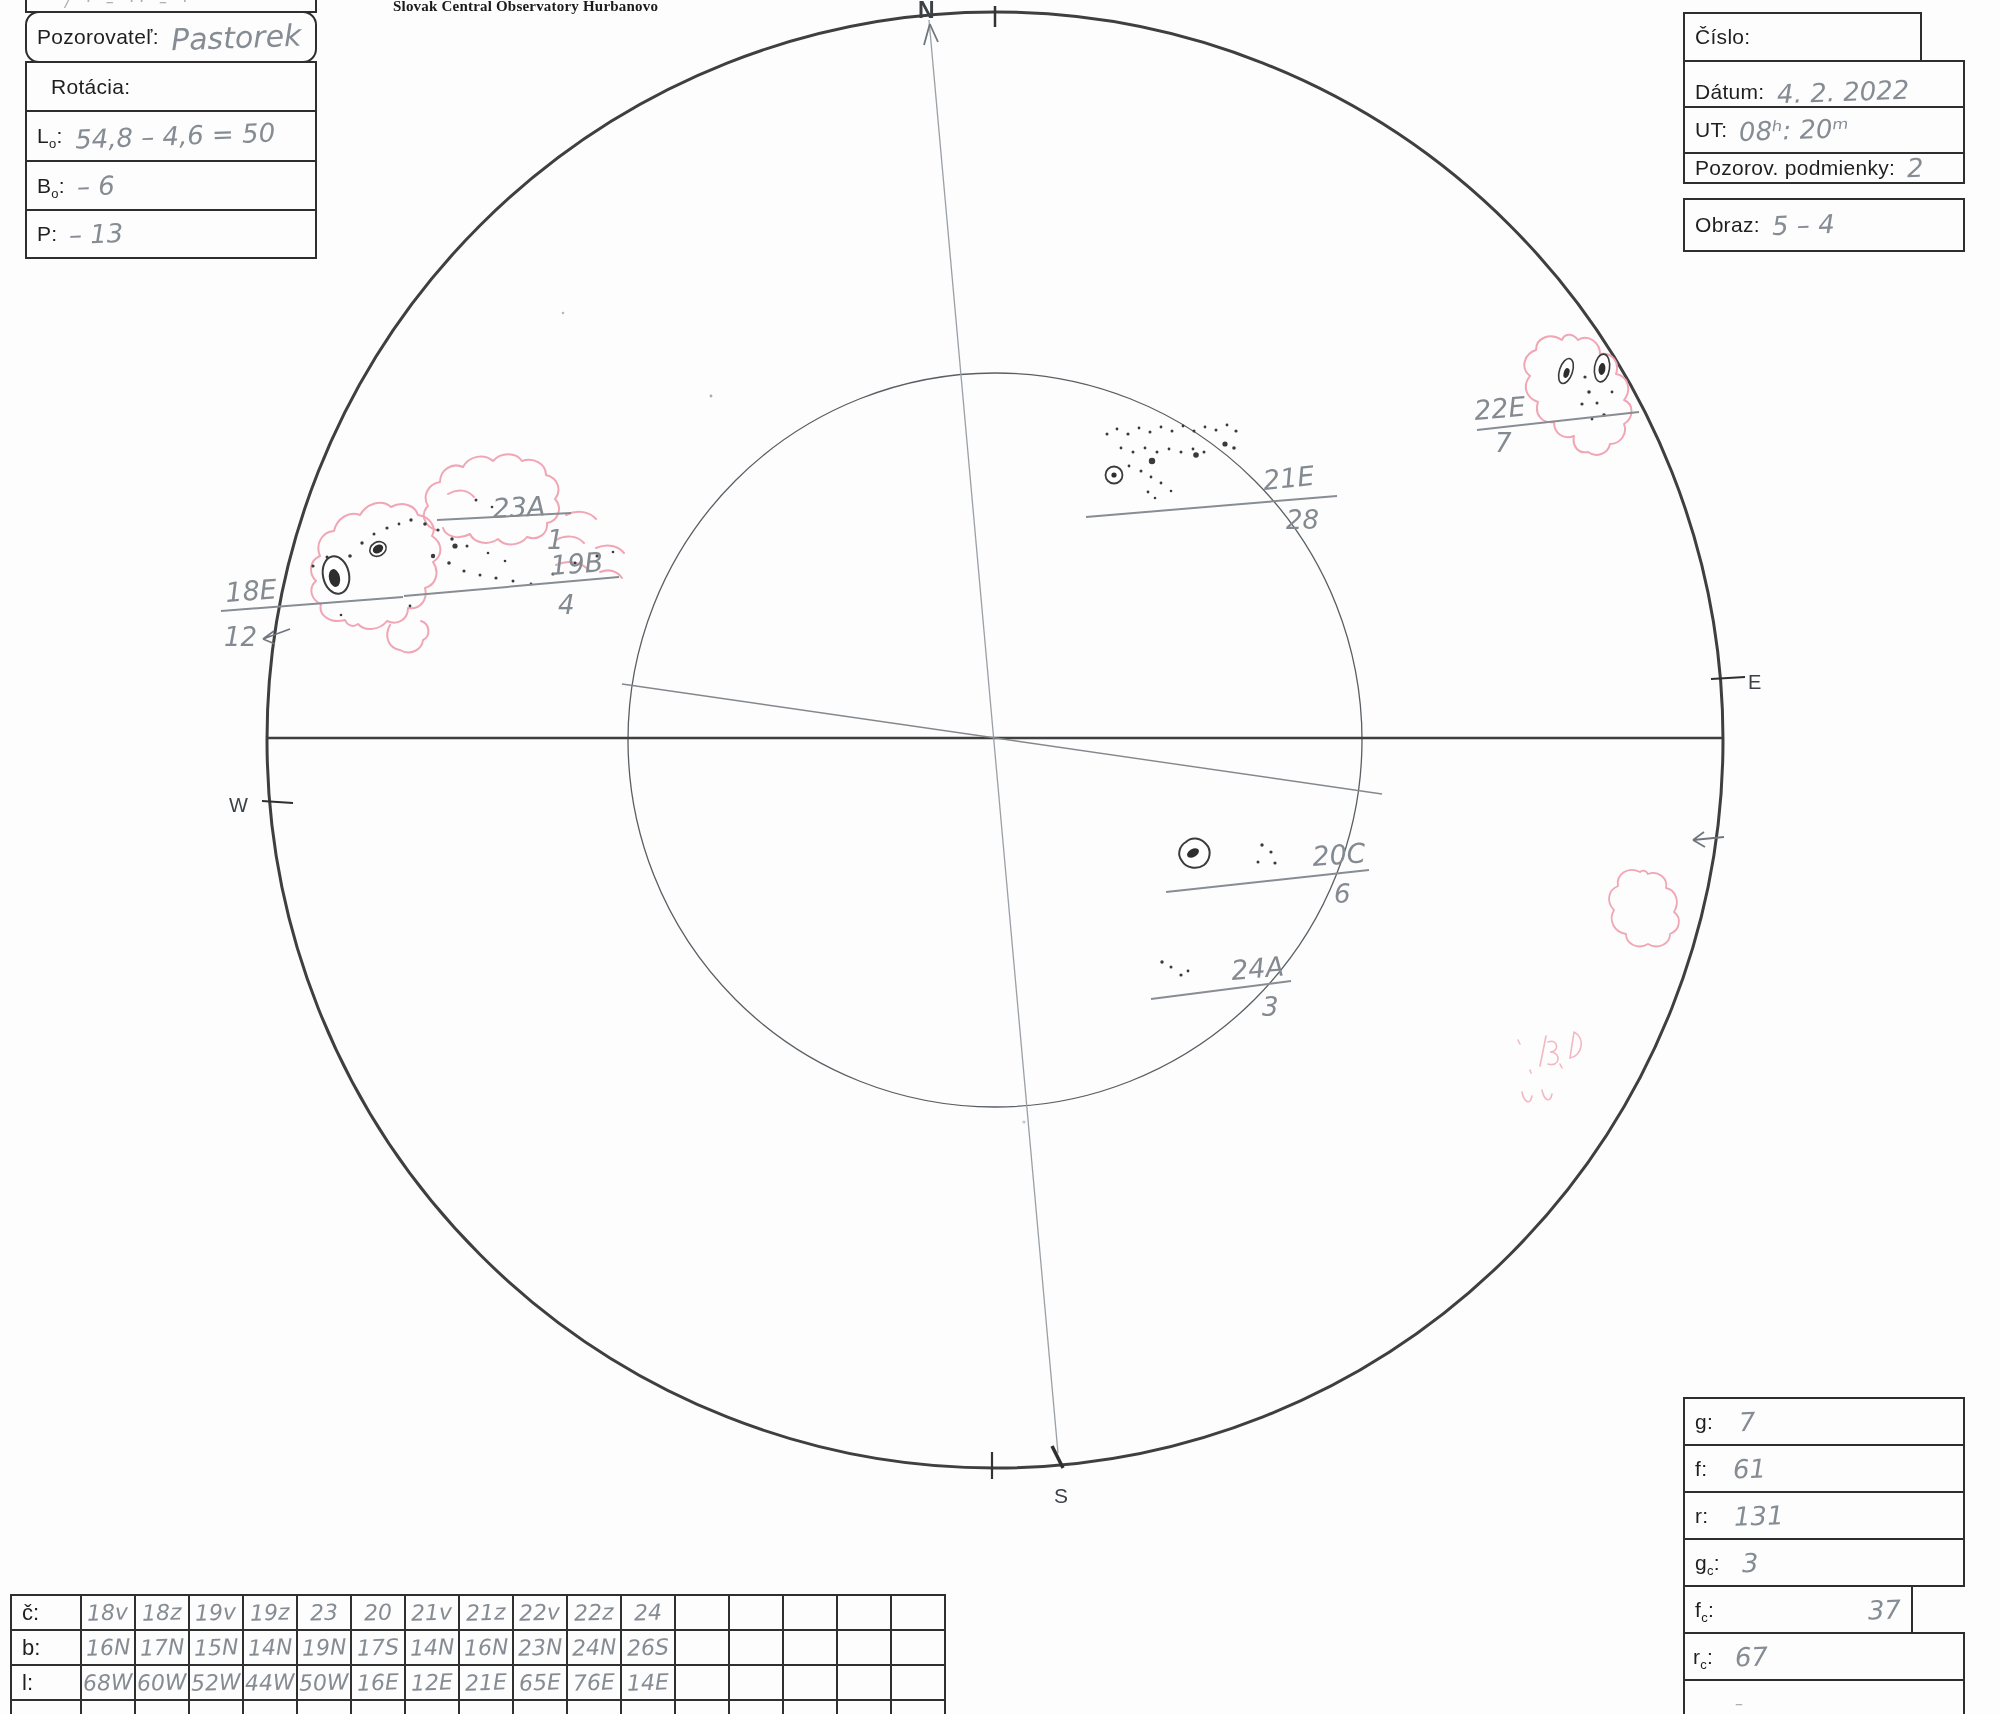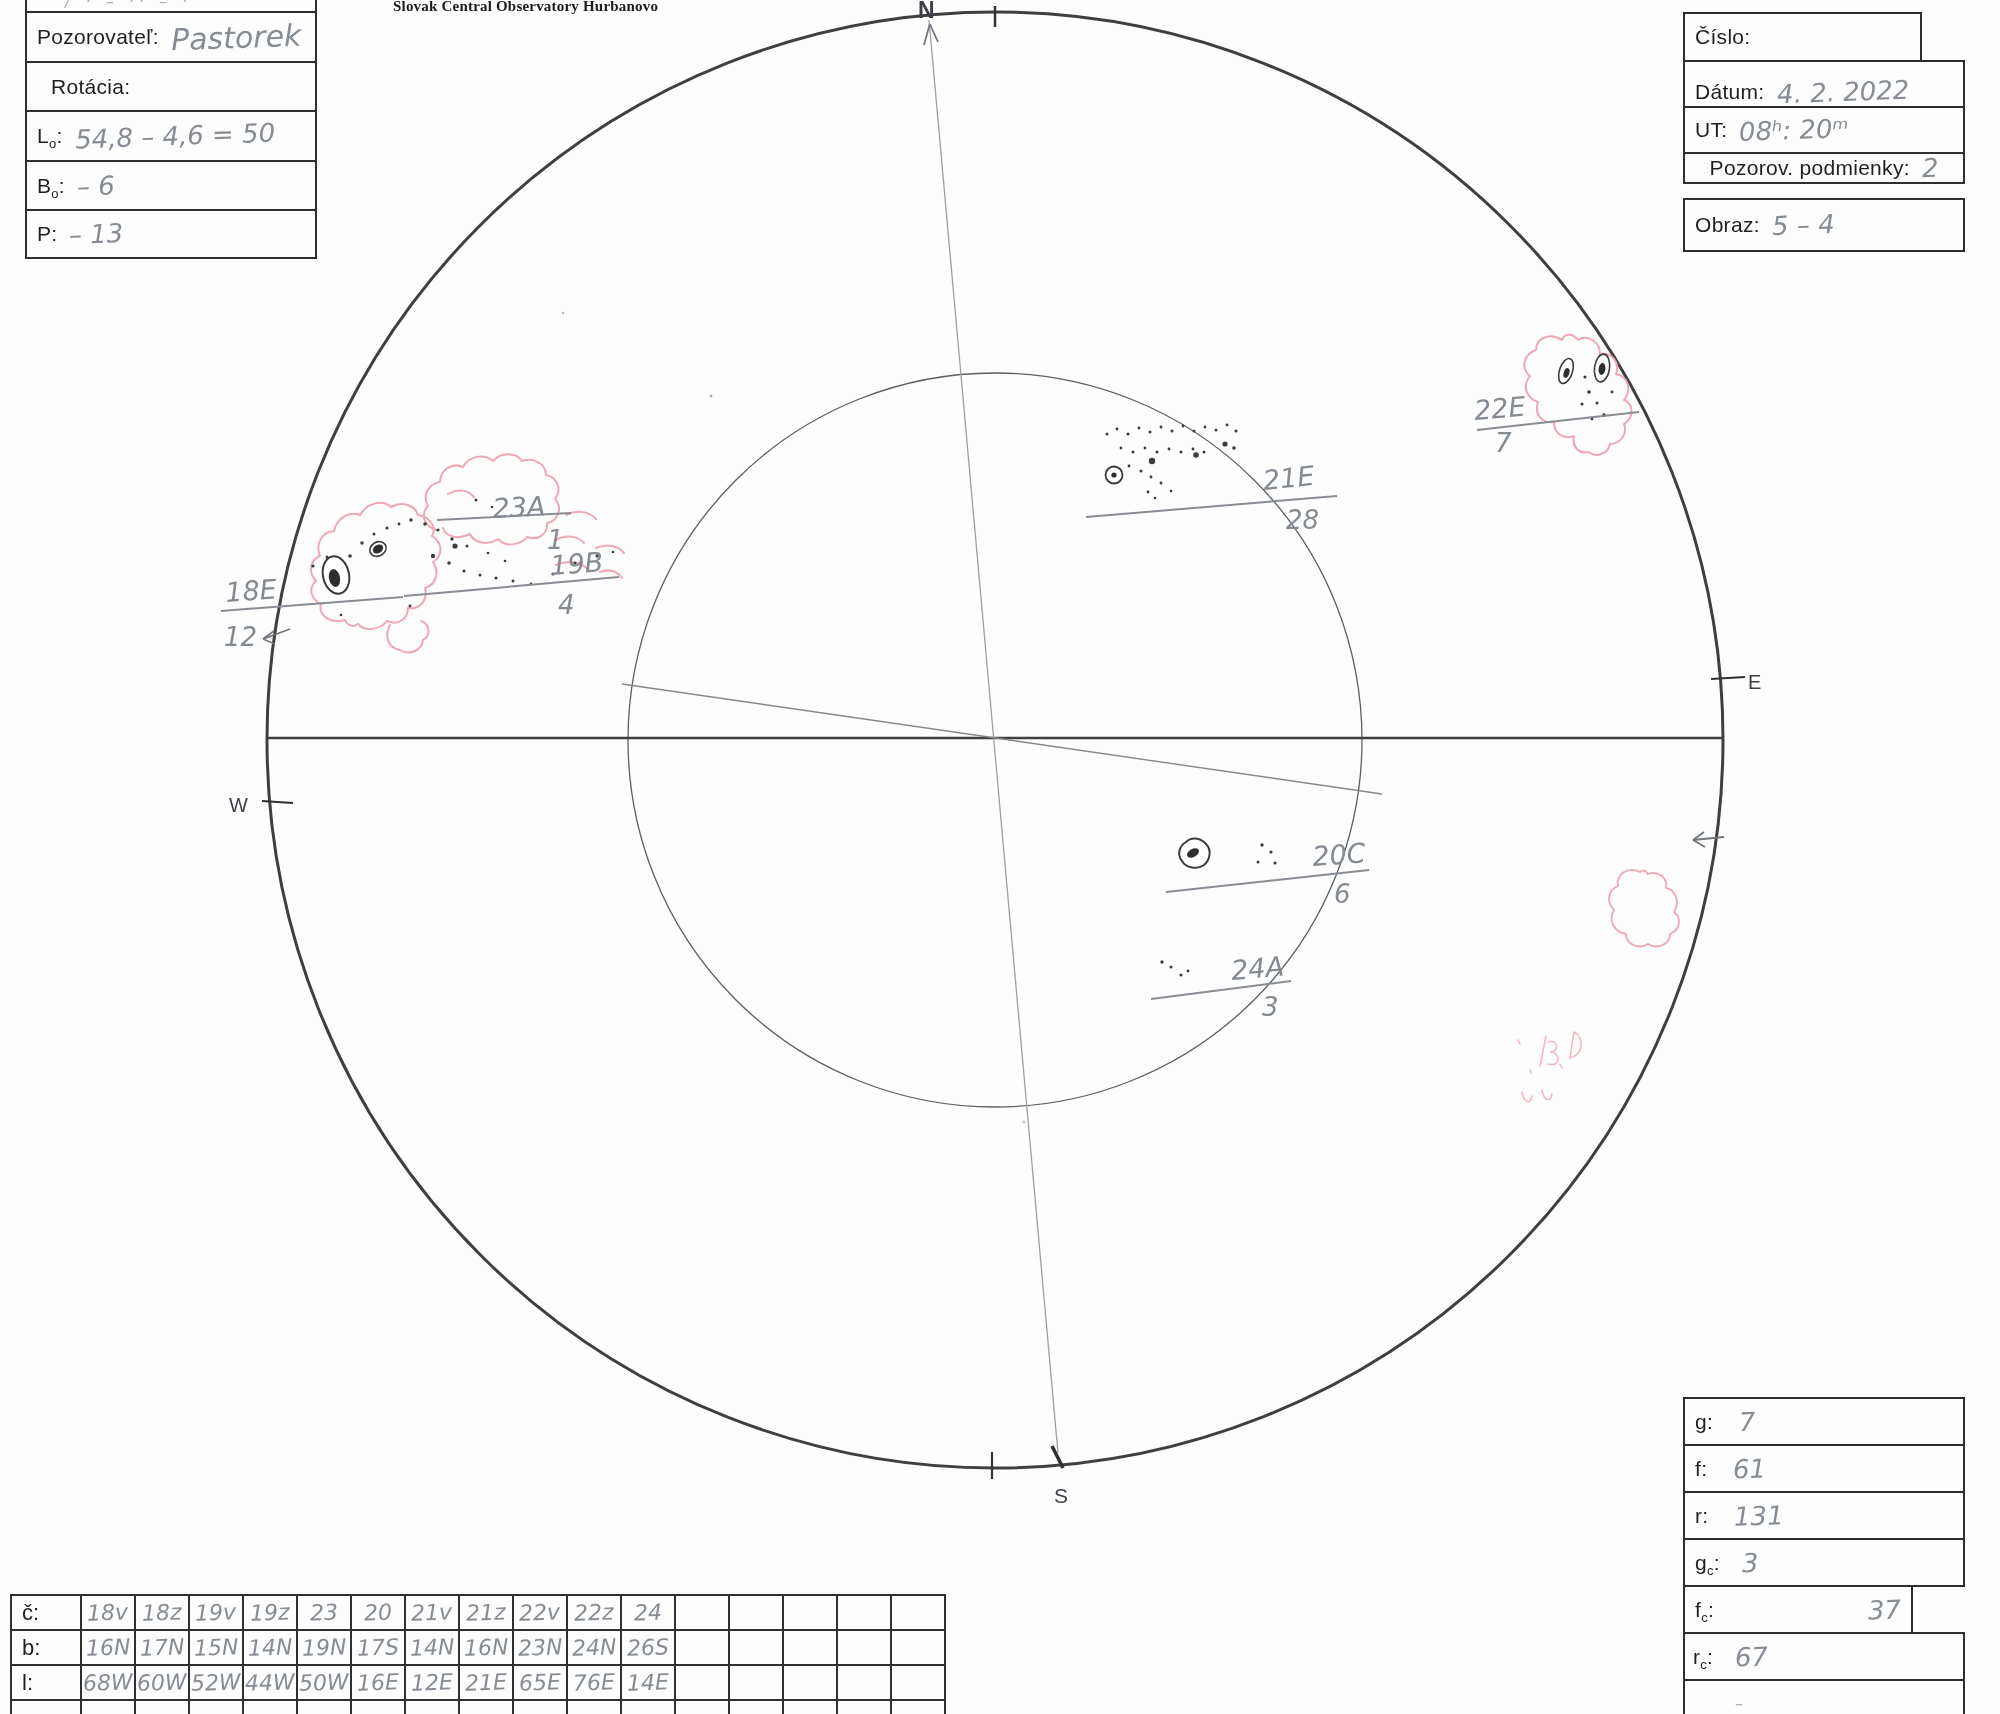--- a/index.html
+++ b/index.html
@@ -44,21 +44,21 @@
 <body>
 
 <div id="canvas">
 
   <div class="title">Slovak Central Observatory Hurbanovo</div>
 
   <div>
     <div class="frow" style="left:25px;top:-30px;width:292px;height:43px;align-items:flex-end;">
       <span class="hw scribble">/ · – ·· – ·</span>
     </div>
-    <div class="frow" style="left:25px;top:11px;width:292px;height:52px;">
+    <div class="frow" style="left:25px;top:11px;width:292px;height:52px;border-radius:14px;">
       <span class="flabel">Pozorovateľ:</span>
       <span class="hw fval big">Pastorek</span>
     </div>
     <div class="frow" style="left:25px;top:61px;width:292px;height:51px;padding-left:24px;">
       <span class="flabel">Rotácia:</span>
       <span class="hw fval"></span>
     </div>
     <div class="frow" style="left:25px;top:110px;width:292px;height:52px;">
       <span class="flabel"><span>L</span><span class="fsub">o</span>:</span>
       <span class="hw fval">54,8 – 4,6 = 50</span>
@@ -79,21 +79,21 @@
       <span class="hw fval"></span>
     </div>
     <div class="frow" style="left:1683px;top:60px;width:282px;height:63px;">
       <span class="flabel">Dátum:</span>
       <span class="hw fval">4. 2. 2022</span>
     </div>
     <div class="frow" style="left:1683px;top:106px;width:282px;height:48px;">
       <span class="flabel">UT:</span>
       <span class="hw fval">08ʰ: 20ᵐ</span>
     </div>
-    <div class="frow" style="left:1683px;top:152px;width:282px;height:32px;justify-content:center;">
+    <div class="frow" style="left:1683px;top:152px;width:282px;height:32px;">
       <span class="flabel">Pozorov. podmienky:</span>
       <span class="hw fval">2</span>
     </div>
     <div class="frow" style="left:1683px;top:198px;width:282px;height:54px;">
       <span class="flabel">Obraz:</span>
       <span class="hw fval">5 – 4</span>
     </div>
   </div>
 
   <div>

